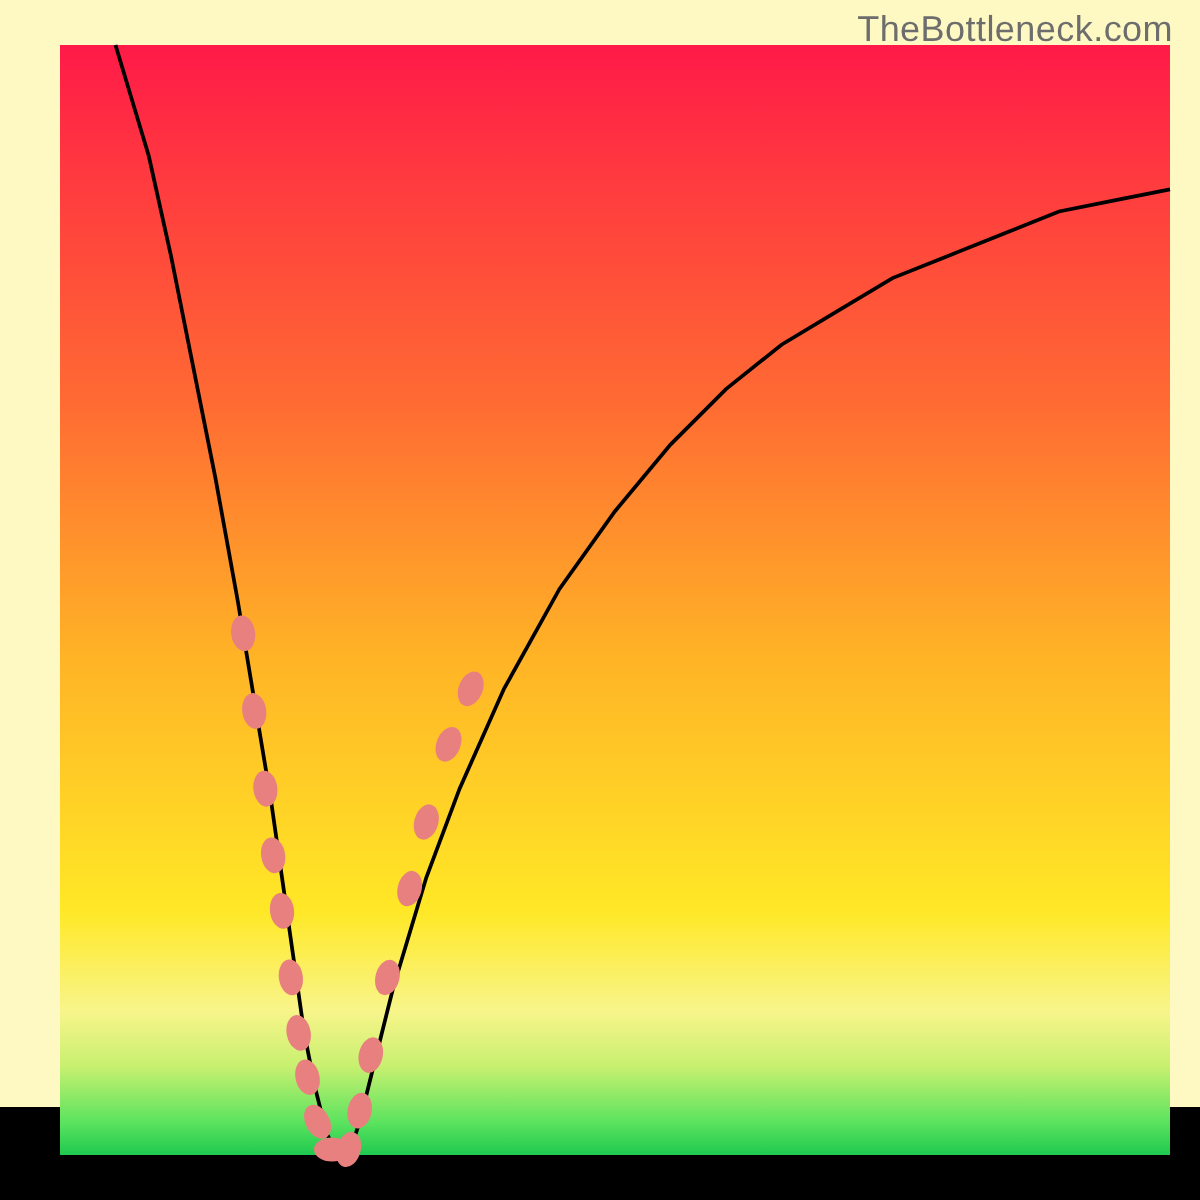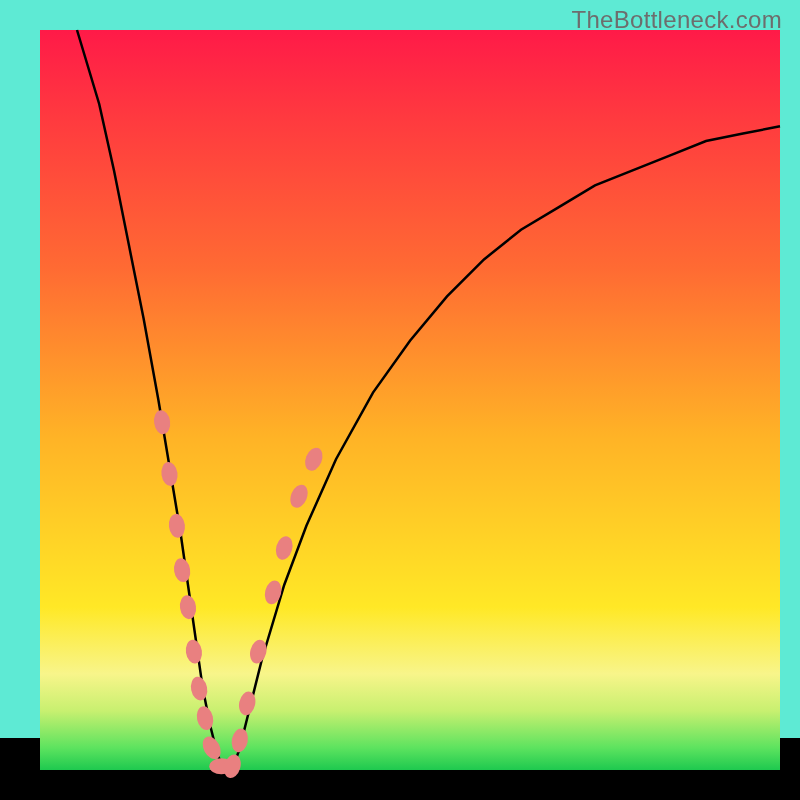--- a/index.html
+++ b/index.html
@@ -8,21 +8,21 @@
     width: 800px;
     height: 800px;
     overflow: hidden;
     background: #000;
     font-family: Arial, Helvetica, sans-serif;
   }
   .frame {
     position: absolute;
     left: 0; top: 0;
     width: 800px; height: 738px;
-    background: #5eead4;
+    background: #fef9c3;
   }
   .plot-area {
     position: absolute;
     left: 40px;
     top: 30px;
     width: 740px;
     height: 740px;
     
     background: linear-gradient(
       to bottom,

